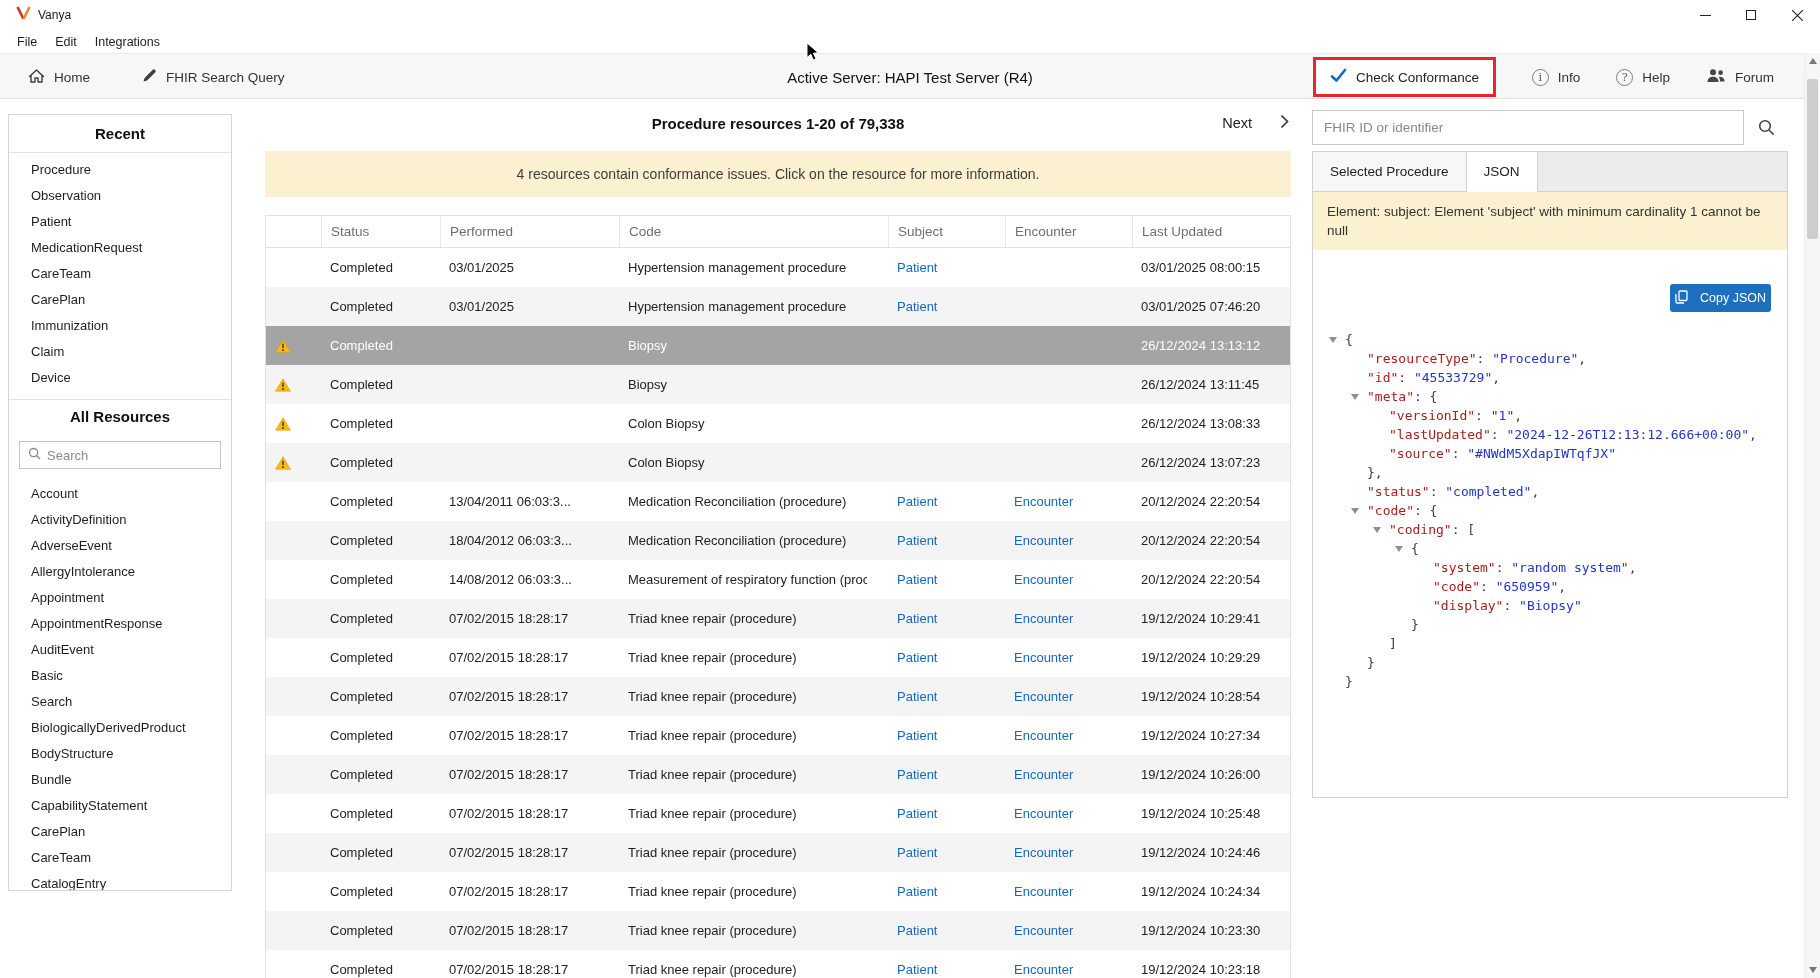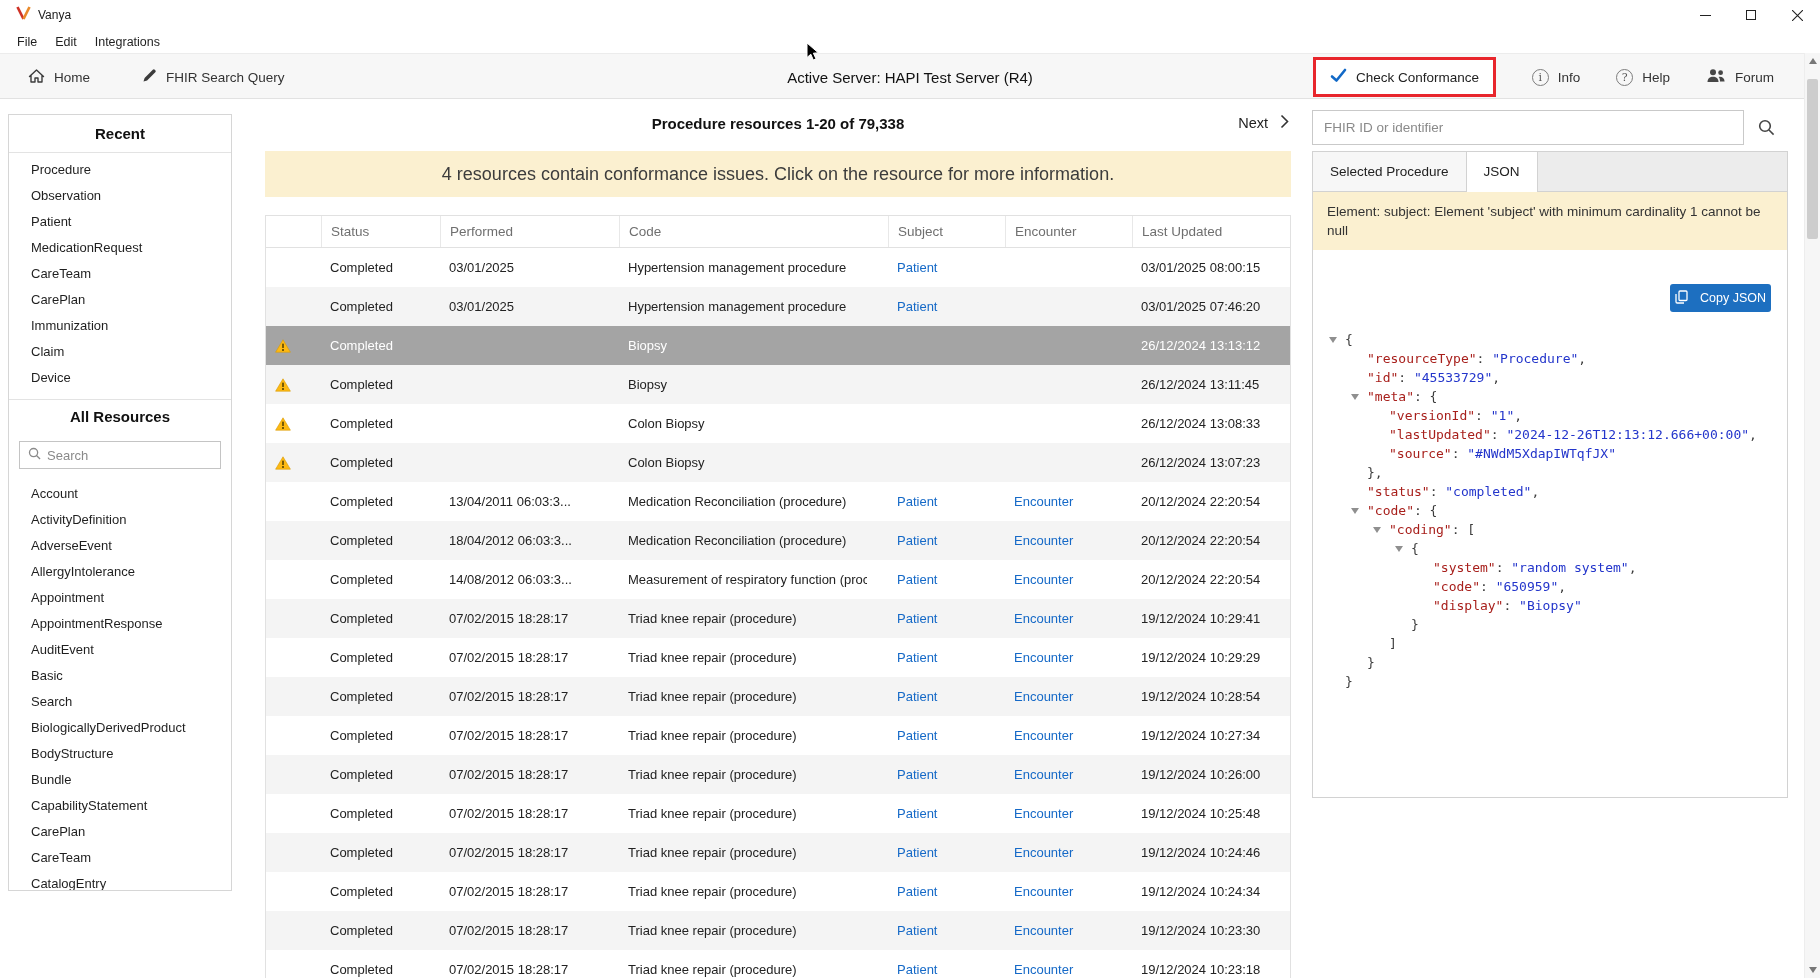--- a/index.html
+++ b/index.html
@@ -43,22 +43,22 @@
   .side-item { height:26px; line-height:26px; padding-left:22px; font-size:13px; color:#1f1f1f; white-space:nowrap; }
   .side-search { flex:none; height:46px; padding:8px 10px 10px; }
   .side-search-box { height:28px; border:1px solid #c4c4c4; background:#fff; display:flex; align-items:center; gap:6px; padding:0 8px; }
   .side-search-box input { flex:1; border:none; outline:none; font-size:13px; font-family:inherit; color:#333; background:transparent; min-width:0; }
   .side-search-box input::placeholder { color:#8a8a8a; }
 
   
   .main { position:absolute; left:265px; top:99px; width:1026px; }
   .main-head { position:relative; height:48px; display:flex; align-items:center; justify-content:center; }
   .main-title { font-size:15px; font-weight:bold; color:#111; }
-  .next-btn { position:absolute; right:2px; top:0; height:48px; display:flex; align-items:center; gap:12px; font-size:14.5px; color:#222; }
-  .banner { margin-top:4px; height:46px; background:#fbf0d0; display:flex; align-items:center; justify-content:center; font-size:18px; color:#3c3c3c; }
+  .next-btn { position:absolute; right:2px; top:0; height:48px; display:flex; align-items:center; gap:28px; font-size:14.5px; color:#222; }
+  .banner { margin-top:4px; height:46px; background:#fbf0d0; display:flex; align-items:center; justify-content:center; font-size:14px; color:#3c3c3c; }
   .table { margin-top:18px; border:1px solid #e1e1e1; background:#fff; }
   .thead, .trow { display:grid; grid-template-columns:34px 98px 158px 1fr 96px 106px 158px;gap:21px; }
   .thead { height:32px; border-bottom:1px solid #e1e1e1; }
   .th { display:flex; align-items:center; padding:0 9px; font-size:13.5px; color:#6f6f6f; border-left:1px solid #e8e8e8; white-space:nowrap; overflow:hidden; }
   .th:first-child { border-left:none; }
   .trow { height:39px; background:#fff; }
   .trow.alt { background:#f4f4f4; }
   .trow.selected { background:#a4a4a4; }
   .trow.selected .td { color:#fff; }
   .td { display:flex; align-items:center; padding:0 9px; font-size:13px; color:#222; white-space:nowrap; overflow:hidden; }

